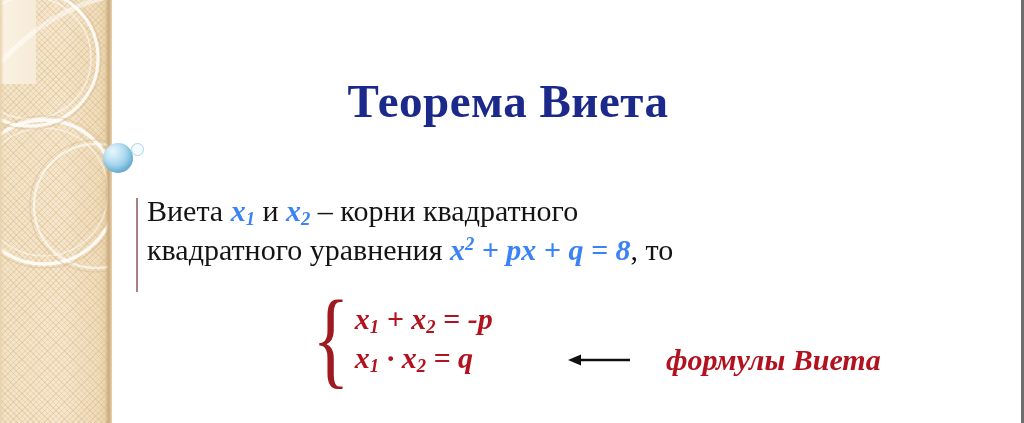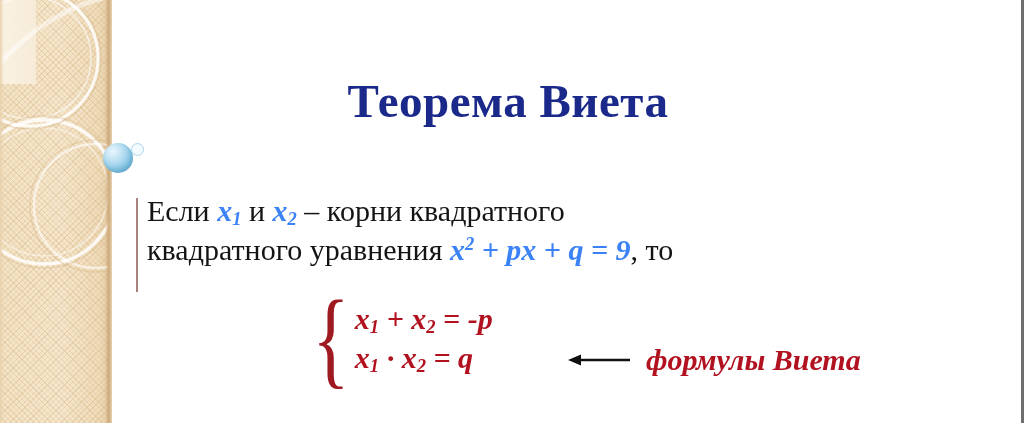--- a/index.html
+++ b/index.html
@@ -189,20 +189,21 @@
     vertical-align: -0.22em;
   }
 
   
   .arrow-wrap {
     position: absolute;
     left: 568px;
     top: 343px;
     display: flex;
     align-items: center;
+    gap: 20px;
   }
   .arrow-svg { display: block; }
   .caption {
     color: #b2121f;
     font-weight: bold;
     font-style: italic;
     font-size: 30px;
     white-space: nowrap;
     margin-left: 16px;
   }
@@ -235,22 +236,22 @@
 
   <div class="bubble-big"></div>
   <div class="bubble-small"></div>
 
   <div class="title">Теорема Виета</div>
 
   <div class="body-block">
     <div class="theorem-row">
       <div class="vrule"></div>
       <div class="statement">
-        <p><span>Если </span><span class="var"><span>x</span><sub>1</sub></span><span> и </span><span class="var"><span>x</span><sub>2</sub></span><span> – корни квадратного</span></p>
-        <p><span>квадратного уравнения </span><span class="var"><span>x</span><sup>2</sup><span> + px + q = 9</span></span><span>, то</span></p>
+        <p><span>Виета </span><span class="var"><span>x</span><sub>1</sub></span><span> и </span><span class="var"><span>x</span><sub>2</sub></span><span> – корни квадратного</span></p>
+        <p><span>квадратного уравнения </span><span class="var"><span>x</span><sup>2</sup><span> + px + q = 8</span></span><span>, то</span></p>
       </div>
     </div>
   </div>
 
   <div class="system">
     <div class="brace">{</div>
     <div class="equations">
       <div class="eq"><span>x</span><sub>1</sub><span> + </span><span>x</span><sub>2</sub><span> = -p</span></div>
       <div class="eq"><span>x</span><sub>1</sub><span> · </span><span>x</span><sub>2</sub><span> = q</span></div>
     </div>

